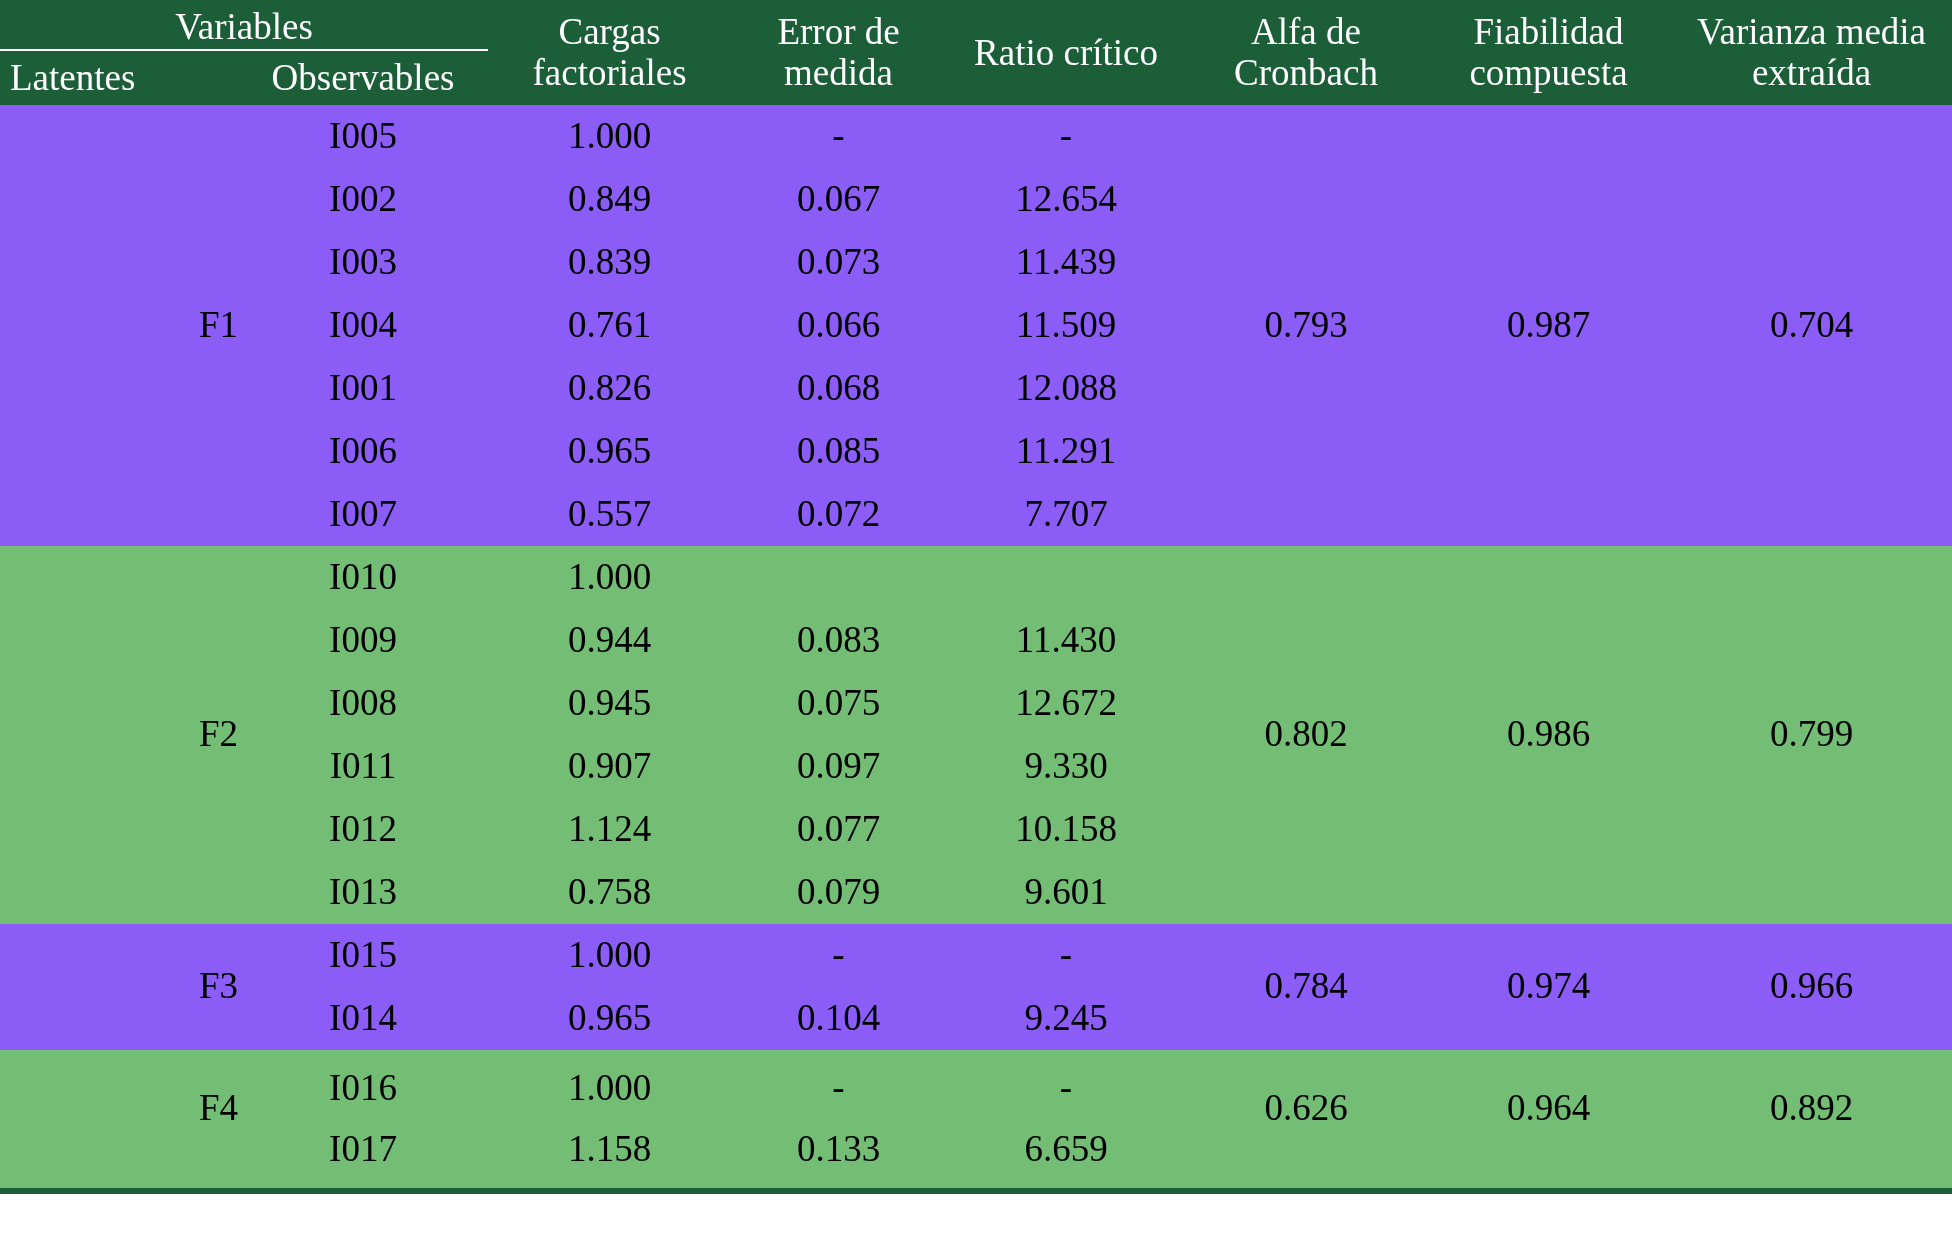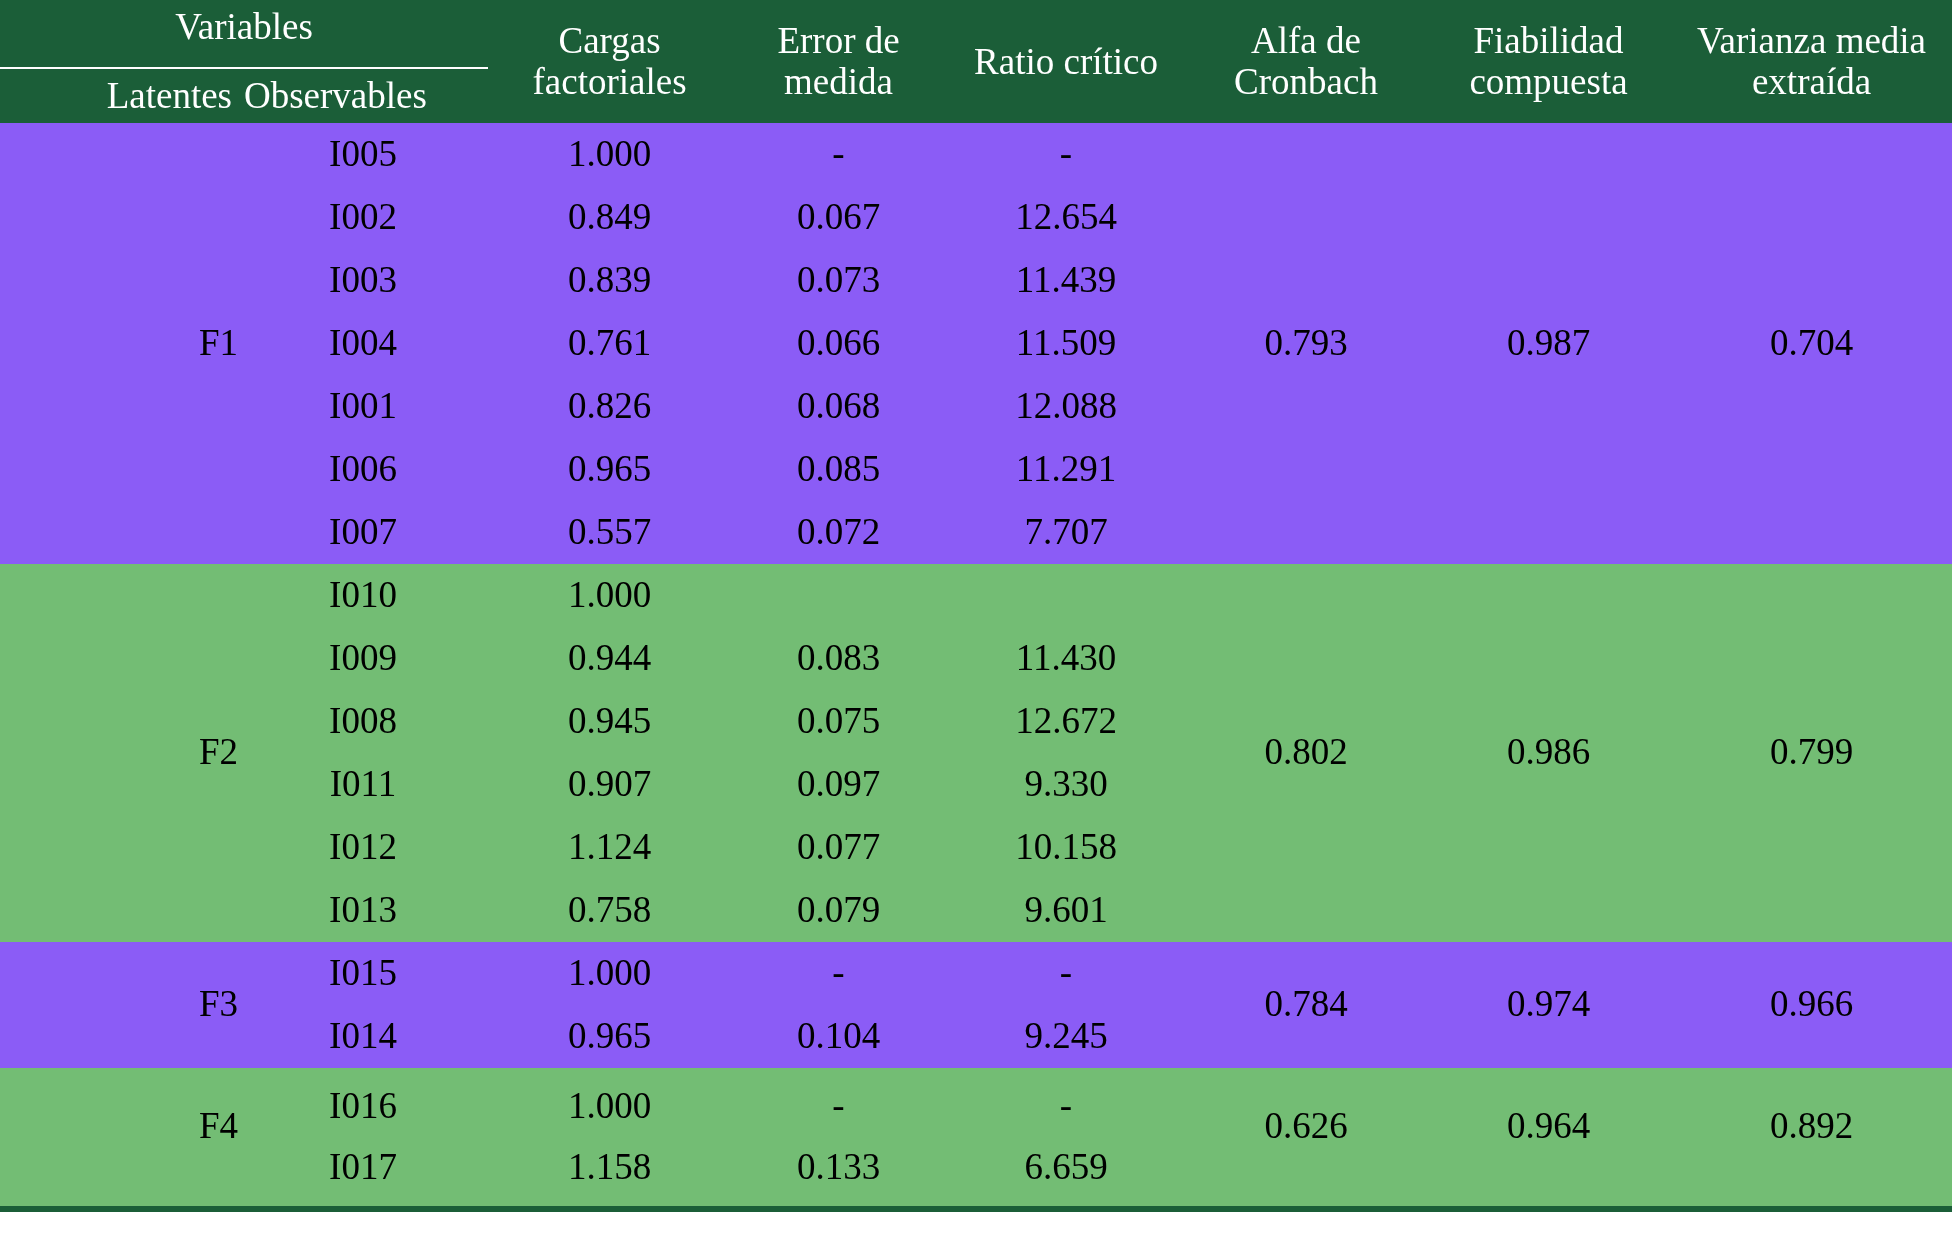--- a/index.html
+++ b/index.html
@@ -28,28 +28,28 @@
     background: #1b5e38;
     color: #ffffff;
     font-weight: normal;
     padding: 6px 6px;
     line-height: 1.12;
     vertical-align: middle;
     text-align: center;
   }
   th.variables-group {
     border-bottom: 2px solid #ffffff;
-    padding-bottom: 20px;
+    padding-bottom: 2px;
   }
   th.sub-latentes {
-    text-align: right;
+    text-align: left;
     padding-left: 10px;
   }
   th.sub-observables {
-    text-align: left;
+    text-align: center;
   }
   tbody td {
     padding: 0;
     height: 63px;
     line-height: 1.05;
     vertical-align: middle;
     text-align: center;
     font-size: 37px;
   }
   tbody td.latent {

